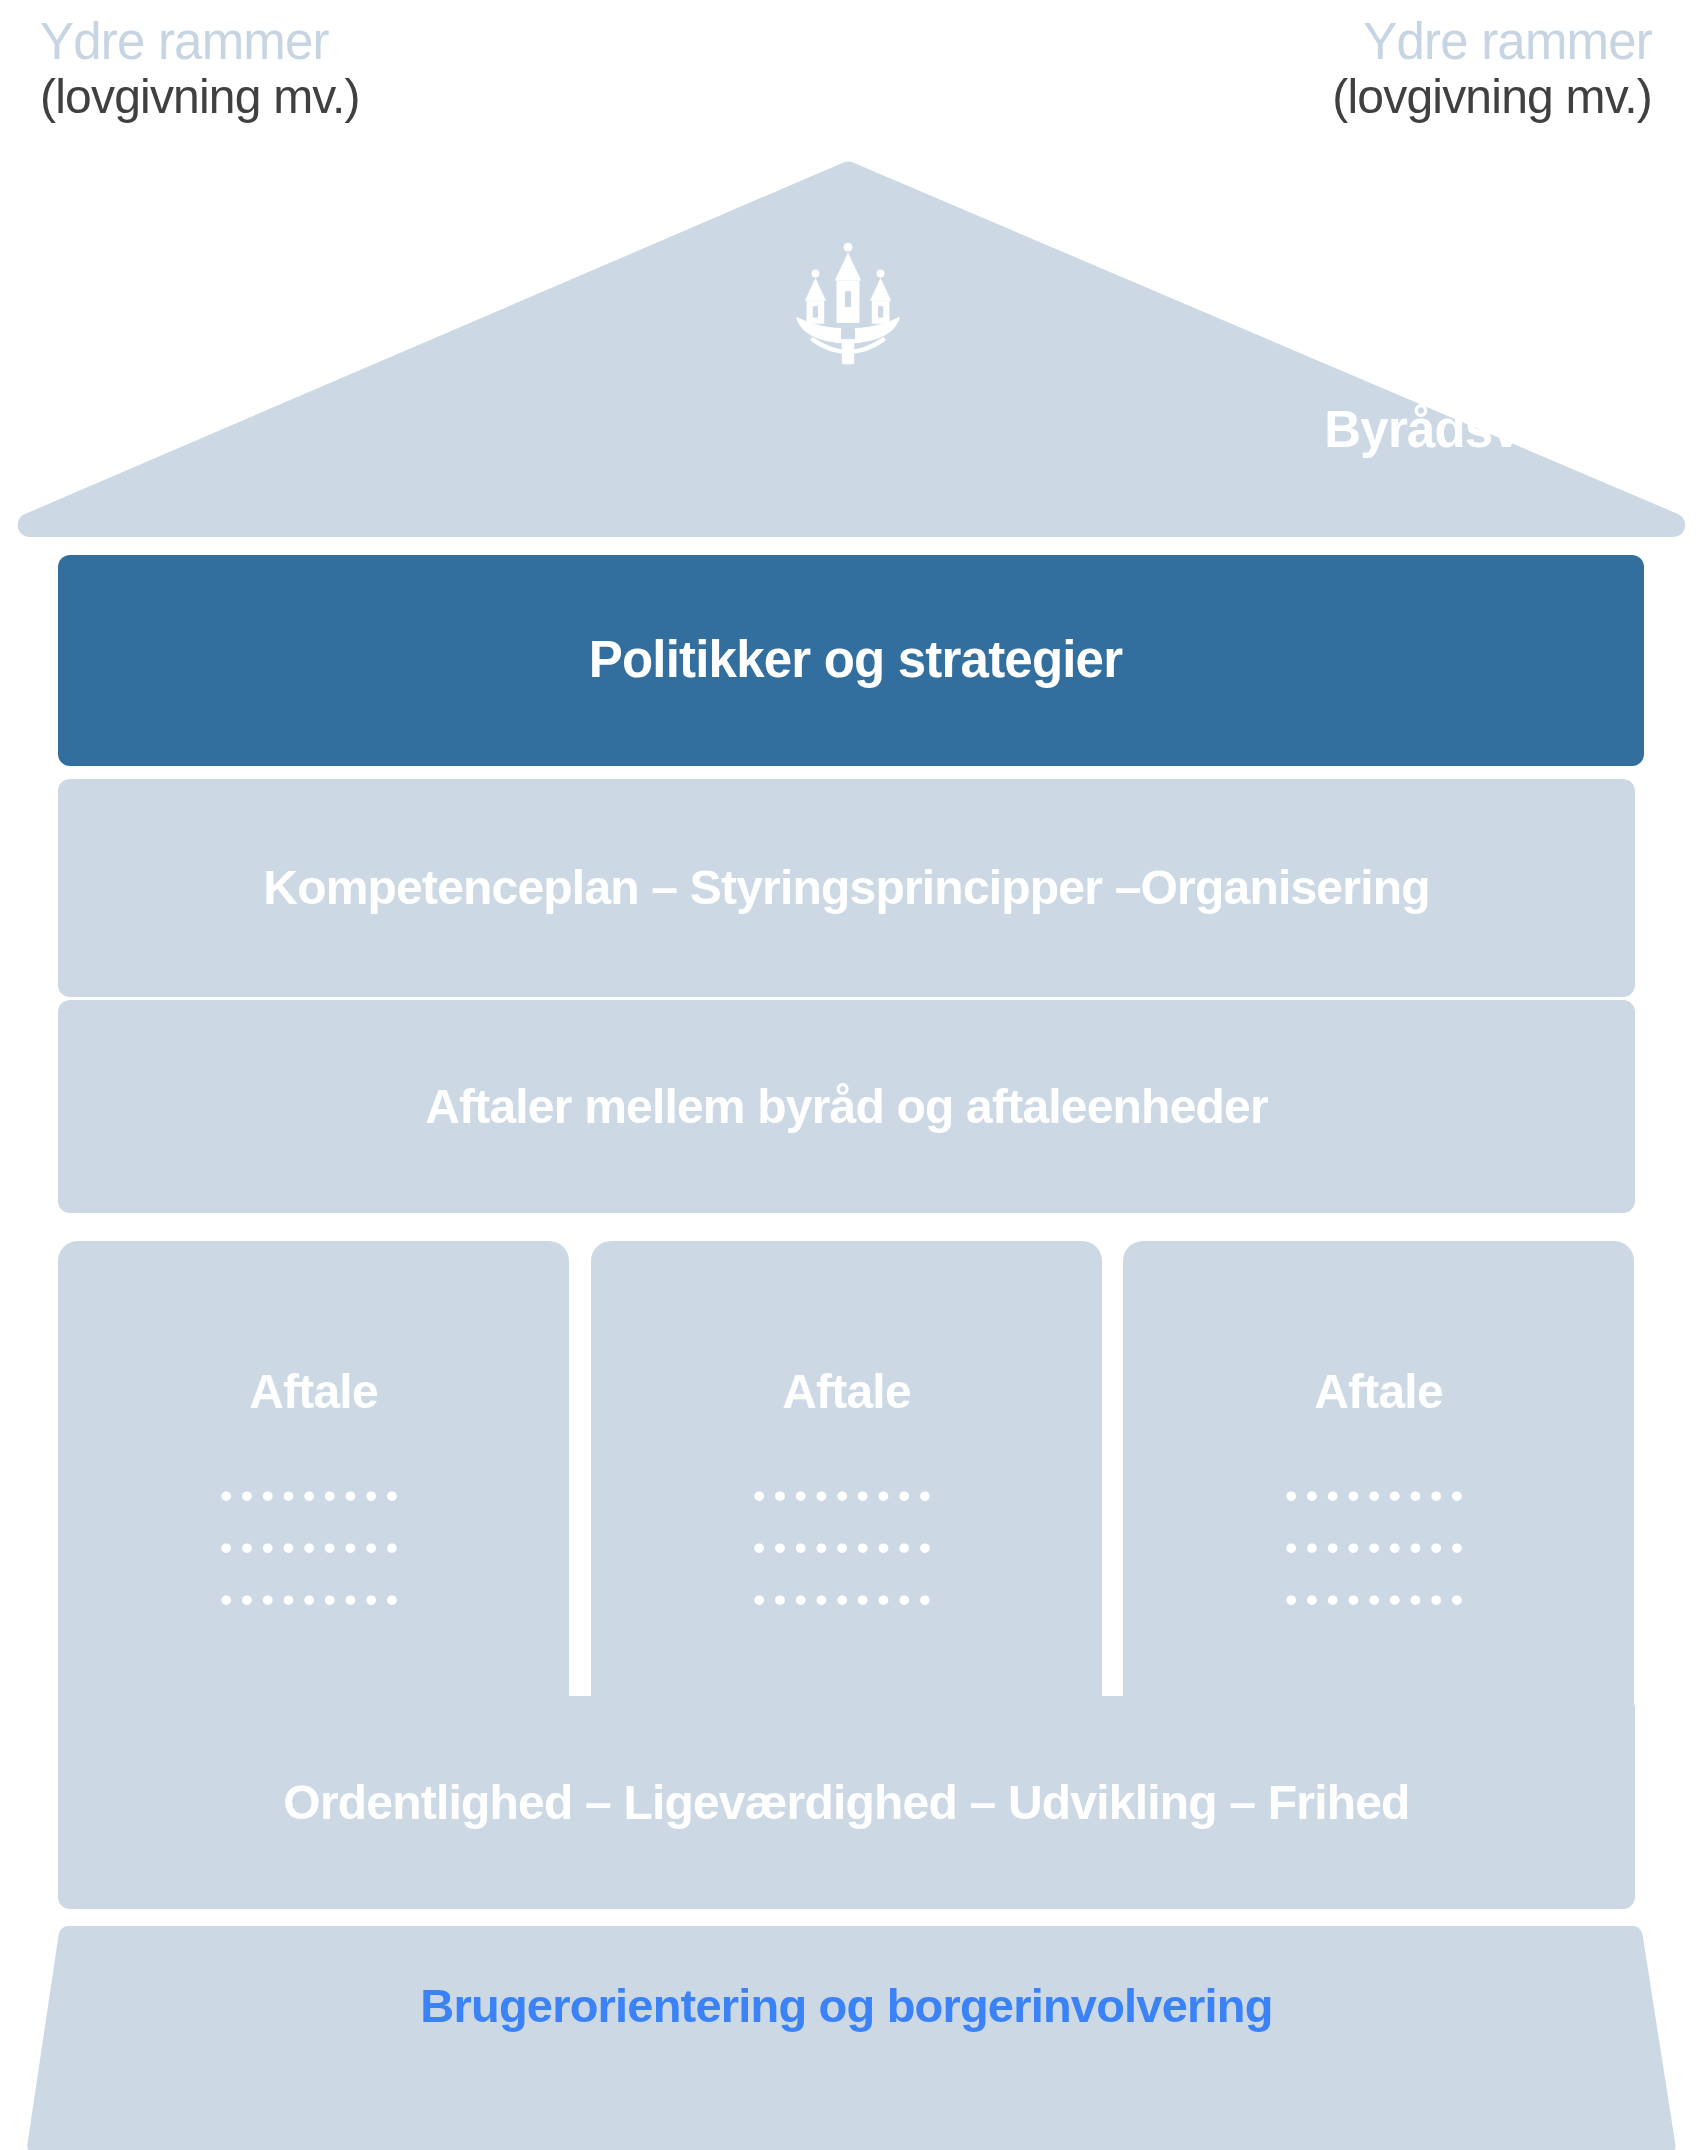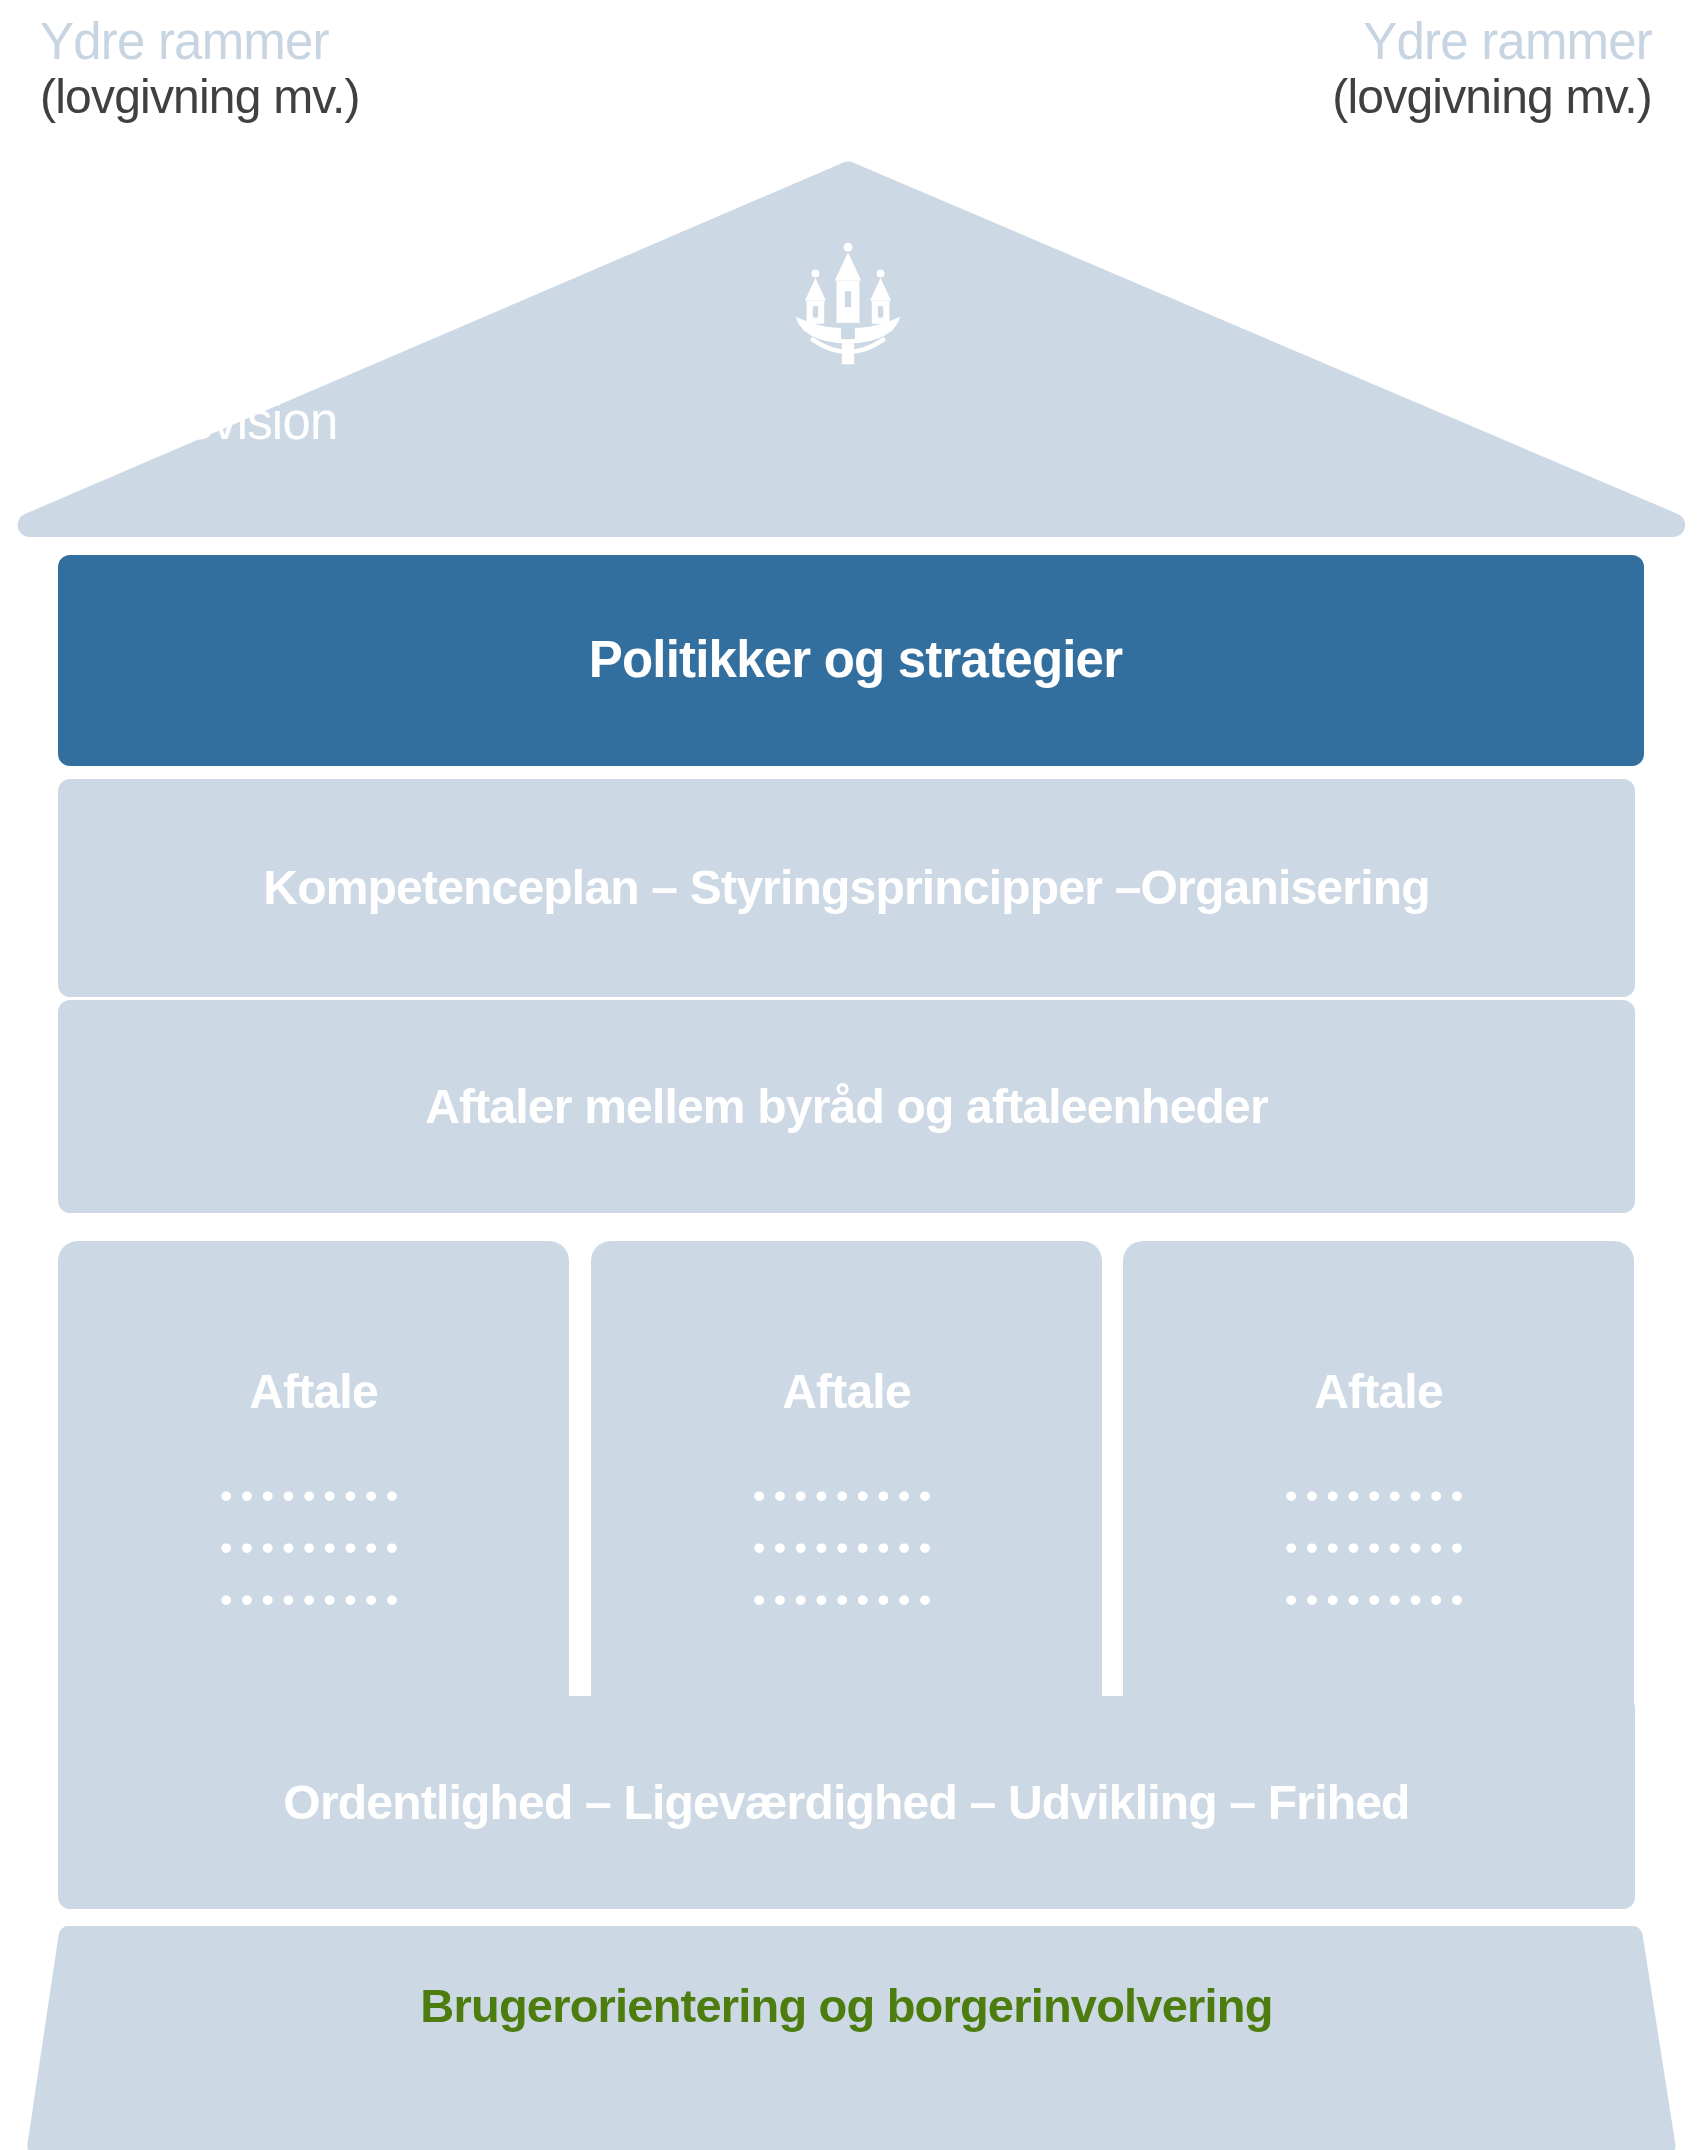--- a/index.html
+++ b/index.html
@@ -22,22 +22,22 @@
   }
   .frame-label .s{
     font-weight:normal;font-size:48px;color:#404040;letter-spacing:-0.8px;
   }
   .frame-left{left:40px;text-align:left;}
   .frame-right{right:50px;text-align:right;}
 
   
   .castle{position:absolute;left:795px;top:241px;z-index:2;}
   .roof-title{
-    position:absolute;left:58px;width:1577px;top:392px;z-index:2;
-    text-align:left;color:#ffffff;font-weight:normal;font-size:51px;letter-spacing:-0.8px;
+    position:absolute;left:58px;width:1577px;top:400px;z-index:2;
+    text-align:right;color:#ffffff;font-weight:bold;font-size:51px;letter-spacing:-0.8px;
   }
 
   
   .bar{
     position:absolute;left:58px;width:1577px;z-index:1;
     border-radius:12px;
     display:flex;flex-direction:column;align-items:center;justify-content:center;
     text-align:center;
   }
   .bar-dark{background:#336f9e;}
@@ -67,21 +67,21 @@
   .dot-rows{margin-top:53px;}
   .dot-row{
     color:#ffffff;font-size:34px;line-height:52px;letter-spacing:8.8px;
     font-weight:bold;white-space:nowrap;
   }
 
   
   .foundation-label{
     position:absolute;left:58px;width:1577px;top:1926px;height:159px;z-index:2;
     display:flex;align-items:center;justify-content:center;
-    color:#4d7c0f;font-weight:bold;font-size:47px;letter-spacing:-0.8px;text-align:right;
+    color:#3b82f6;font-weight:bold;font-size:47px;letter-spacing:-0.8px;text-align:right;
   }
 </style>
 </head>
 <body>
 
 <div class="stage">
 
   <svg class="shapes" width="1702" height="2151" viewBox="0 0 2121 2680" aria-hidden="true">
     <path d="M1057,216 L2085,654 L37,654 Z" fill="#ccd9e5" stroke="#ccd9e5" stroke-width="30" stroke-linejoin="round"></path>
     <path d="M85,2412 L2035,2412 L2076,2674 L46,2674 Z" fill="#ccd9e5" stroke="#ccd9e5" stroke-width="24" stroke-linejoin="round"></path>

